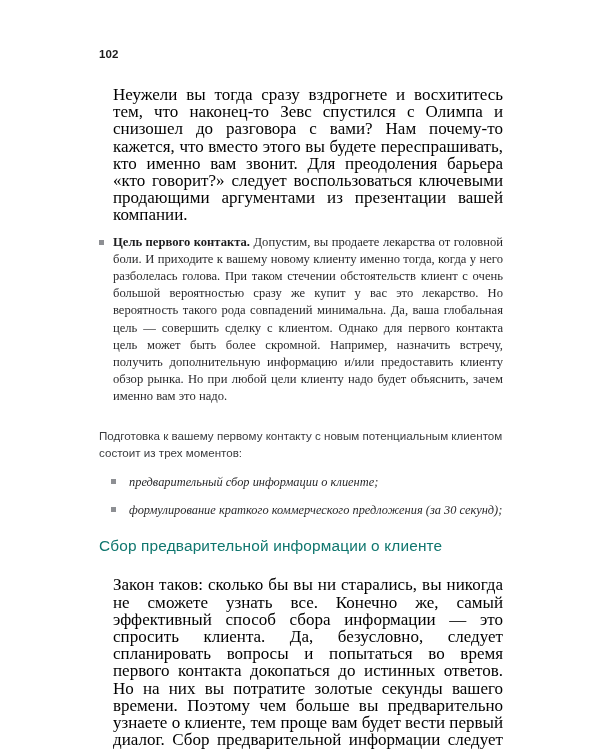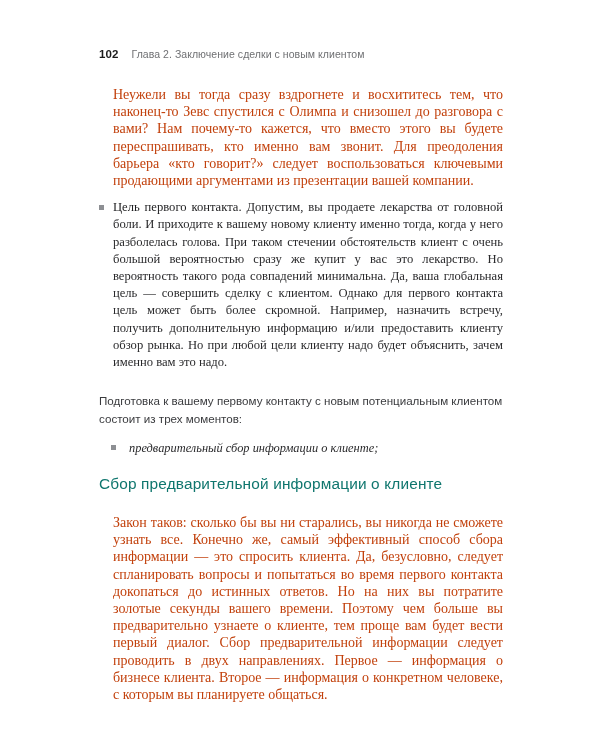--- a/index.html
+++ b/index.html
@@ -50,23 +50,23 @@
   .content {
     position: absolute;
     top: 86px;
     left: 99px;
     width: 404px;
   }
 
   p.body-text {
     margin: 0 0 0 0;
     font-family: "Liberation Serif", serif;
-    font-size: 14px;
+    font-size: 17px;
     line-height: 17.2px;
-    color: #c2410c;
+    color: #000000;
     text-align: justify;
     text-indent: 0;
     padding-left: 14px;
     hyphens: manual;
   }
 
   
   .bullet-para {
     position: relative;
     margin-top: 10px;
@@ -81,21 +81,21 @@
   .bullet-list li .sq {
     position: absolute;
     left: 0px;
     top: 6px;
     width: 5px;
     height: 5px;
     background: #8d8f93;
     display: block;
   }
   .bullet-para .lead {
-    font-weight: normal;
+    font-weight: bold;
     color: #1d1d1f;
   }
 
   
   p.sans-para {
     margin: 21px 0 0 0;
     font-family: "Liberation Sans", sans-serif;
     font-size: 11.6px;
     line-height: 17.4px;
     color: #3a3b3e;
@@ -137,39 +137,42 @@
     margin-top: 20px;
   }
 </style>
 </head>
 <body>
 
 <div class="page">
 
   <div class="running-head">
     <span class="folio">102</span>
-    <span class="chapter-title">Глава 2. Заключение сделки с новым клиентом</span>
   </div>
 
   <div class="content">
 
     <p class="body-text">Неужели вы тогда сразу вздрогнете и восхититесь тем, что наконец-то Зевс спустился с Олимпа и снизошел до разговора с вами? Нам почему-то кажется, что вместо этого вы будете переспрашивать, кто именно вам звонит. Для преодоления барьера «кто говорит?» следует воспользоваться ключевыми продающими аргументами из презентации вашей компании.</p>
 
     <div class="bullet-para">
       <span class="sq"></span>
       <span class="lead">Цель первого контакта.</span><span> Допустим, вы продаете лекарства от головной боли. И приходите к вашему новому клиенту именно тогда, когда у него разболелась голова. При таком стечении обстоятельств клиент с очень большой вероятностью сразу же купит у вас это лекарство. Но вероятность такого рода совпадений минимальна. Да, ваша глобальная цель — совершить сделку с клиентом. Однако для первого контакта цель может быть более скромной. Например, назначить встречу, получить дополнительную информацию и/или предоставить клиенту обзор рынка. Но при любой цели клиенту надо будет объяснить, зачем именно вам это надо.</span>
     </div>
 
     <p class="sans-para">Подготовка к вашему первому контакту с новым потенциальным клиентом состоит из трех моментов:</p>
 
     <ul class="bullet-list">
       <li>
         <span class="sq"></span>
         <span>предварительный сбор информации о клиенте;</span>
       </li>
+      <li>
+        <span class="sq"></span>
+        <span>формулирование краткого коммерческого предложения (за 30 секунд);</span>
+      </li>
     </ul>
 
     <h2 class="section-head">Сбор предварительной информации о клиенте</h2>
 
     <p class="body-text after-head">Закон таков: сколько бы вы ни старались, вы никогда не сможете узнать все. Конечно же, самый эффективный способ сбора информации — это спросить клиента. Да, безусловно, следует спланировать вопросы и попытаться во время первого контакта докопаться до истинных ответов. Но на них вы потратите золотые секунды вашего времени. Поэтому чем больше вы предварительно узнаете о клиенте, тем проще вам будет вести первый диалог. Сбор предварительной информации следует проводить в двух направлениях. Первое — информация о бизнесе клиента. Второе — информация о конкретном человеке, с которым вы планируете общаться.</p>
 
   </div>
 </div>
 
 </body></html>

